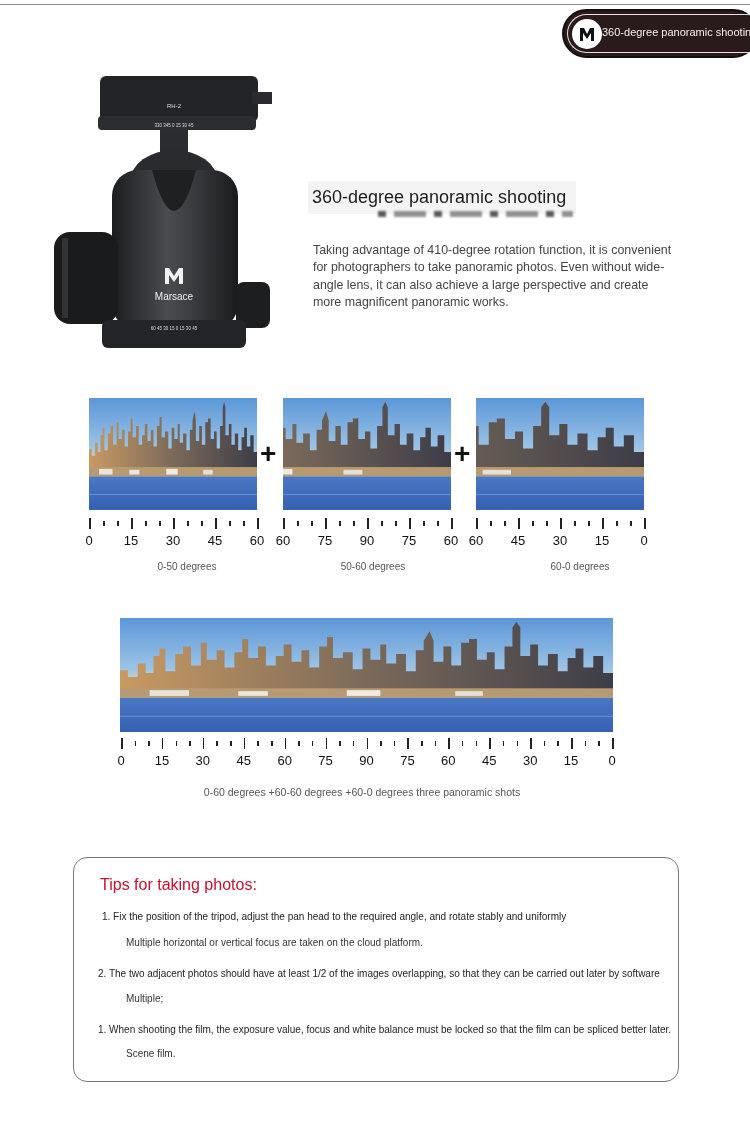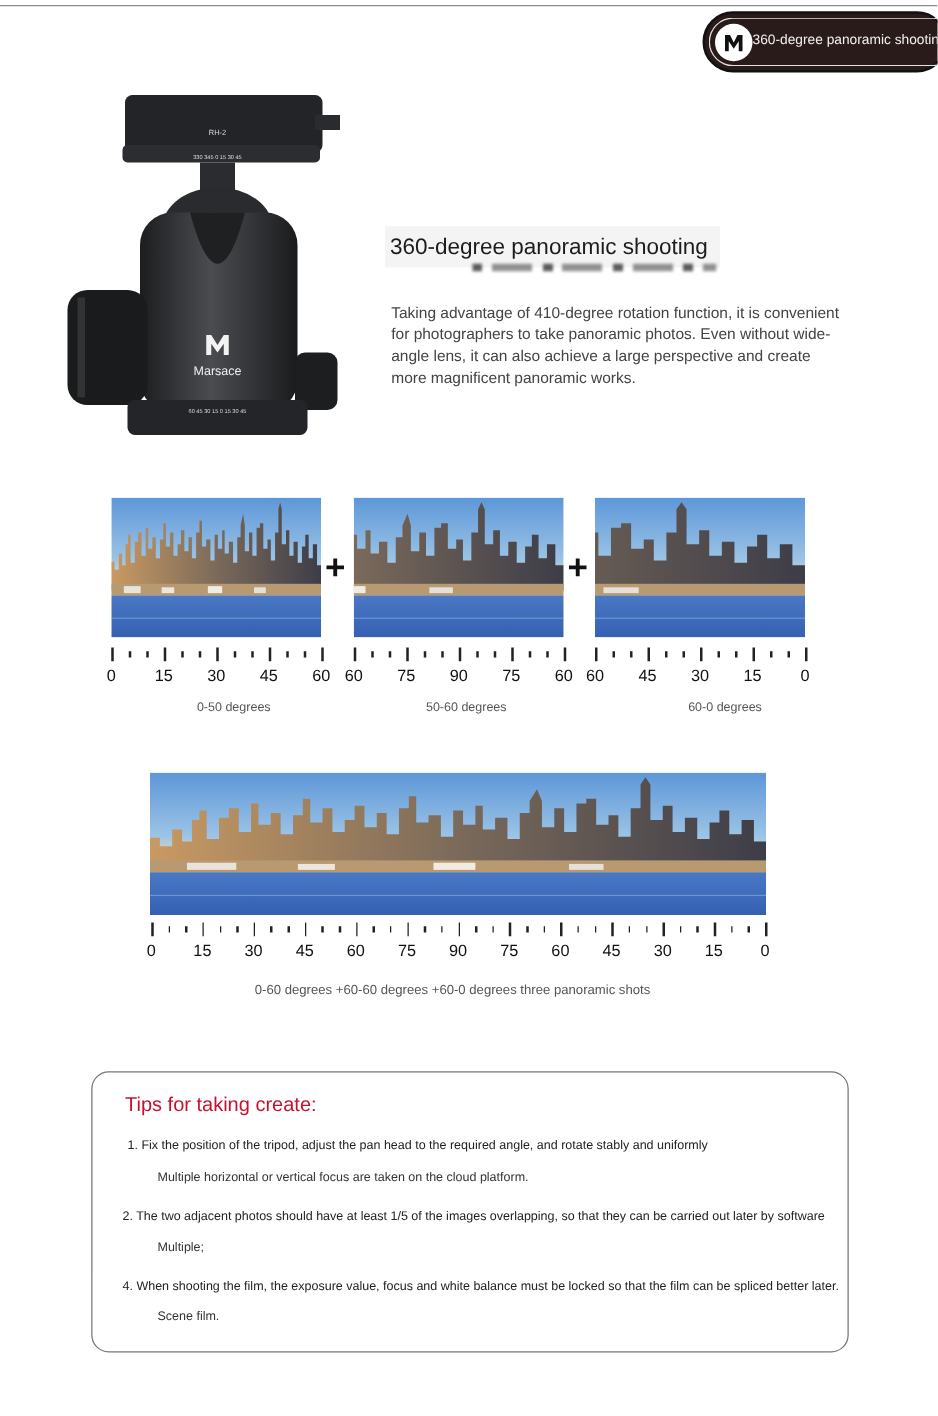--- a/index.html
+++ b/index.html
@@ -270,19 +270,19 @@
     <div class="lbl" style="left: 286.417px;">75</div>
     <div class="lbl" style="left: 327.333px;">60</div>
     <div class="lbl" style="left: 368.25px;">45</div>
     <div class="lbl" style="left: 409.167px;">30</div>
     <div class="lbl" style="left: 450.083px;">15</div>
     <div class="lbl" style="left: 491px;">0</div>
   </div>
 <div class="caption" style="left:362px; top:786px; font-size:10.5px;">0-60 degrees +60-60 degrees +60-0 degrees three panoramic shots</div>
 
 <div class="tips"></div>
-<div class="tips-title">Tips for taking create:</div>
+<div class="tips-title">Tips for taking photos:</div>
 <div class="tip" style="left:102px; top:911px">1. Fix the position of the tripod, adjust the pan head to the required angle, and rotate stably and uniformly</div>
 <div class="tip sub" style="left:126px; top:937px">Multiple horizontal or vertical focus are taken on the cloud platform.</div>
-<div class="tip" style="left:98px; top:968px">2. The two adjacent photos should have at least 1/5 of the images overlapping, so that they can be carried out later by software</div>
+<div class="tip" style="left:98px; top:968px">2. The two adjacent photos should have at least 1/2 of the images overlapping, so that they can be carried out later by software</div>
 <div class="tip sub" style="left:126px; top:993px">Multiple;</div>
-<div class="tip" style="left:98px; top:1024px">4. When shooting the film, the exposure value, focus and white balance must be locked so that the film can be spliced better later.</div>
+<div class="tip" style="left:98px; top:1024px">1. When shooting the film, the exposure value, focus and white balance must be locked so that the film can be spliced better later.</div>
 <div class="tip sub" style="left:126px; top:1048px">Scene film.</div>
 
 </body></html>

